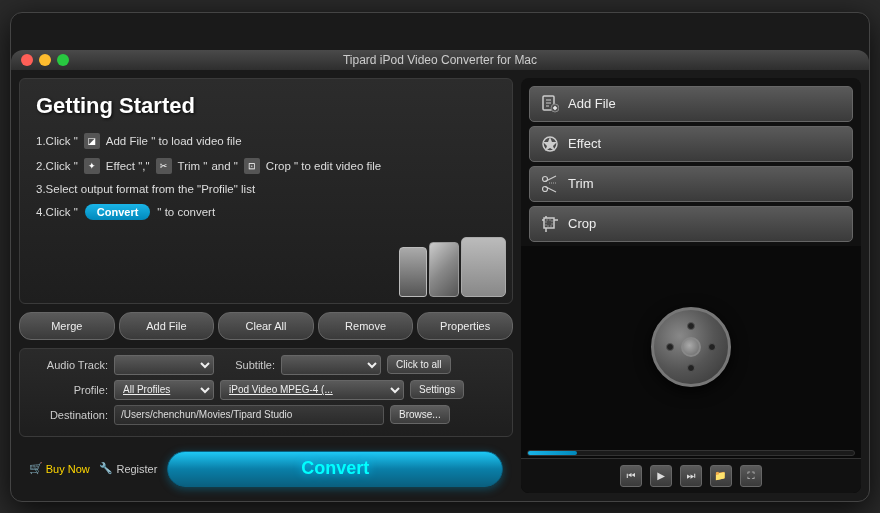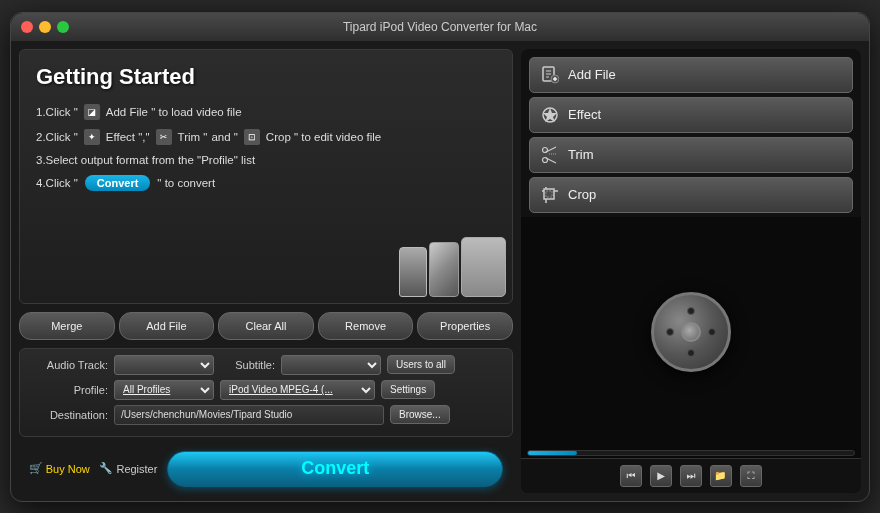--- a/index.html
+++ b/index.html
@@ -21,27 +21,28 @@
       border-radius: 12px;
       border: 1px solid #444;
       display: flex;
       flex-direction: column;
       overflow: hidden;
       box-shadow: 0 8px 32px rgba(0,0,0,0.8);
     }
 
     
     .title-bar {
-      height: 28px;
+      height: 20px;
       background: linear-gradient(to bottom, #4a4a4a, #2e2e2e);
       display: flex;
       align-items: center;
       padding: 0 10px;
       border-radius: 12px 12px 0 0;
       position: relative;
+      margin-top: 37px;
     }
     .traffic-lights {
       display: flex;
       gap: 6px;
       align-items: center;
     }
     .traffic-light {
       width: 12px;
       height: 12px;
       border-radius: 50%;
@@ -175,21 +176,21 @@
       color: #eee;
       font-size: 10px;
       padding: 2px 4px;
       width: 100px;
       height: 20px;
       cursor: pointer;
       text-decoration: underline;
     }
 
     .ctrl-select-wide {
-      width: 155px;
+      width: 184px;
     }
 
     .dest-input {
       background: linear-gradient(to bottom, #3a3a3a, #2a2a2a);
       border: 1px solid #555;
       border-radius: 3px;
       color: #ddd;
       font-size: 10px;
       padding: 2px 6px;
       width: 270px;
@@ -488,21 +489,21 @@
         <button class="toolbar-btn">Properties</button>
       </div>
 
       <div class="controls-area">
 
         <div class="controls-row">
           <span class="ctrl-label">Audio Track:</span>
           <select class="ctrl-select"></select>
           <span class="ctrl-label" style="width:55px;">Subtitle:</span>
           <select class="ctrl-select"></select>
-          <button class="apply-btn">Users to all</button>
+          <button class="apply-btn">Click to all</button>
         </div>
 
         <div class="controls-row">
           <span class="ctrl-label">Profile:</span>
           <select class="ctrl-select"><option>All Profiles</option></select>
           <select class="ctrl-select ctrl-select-wide"><option>iPod Video MPEG-4 (...</option></select>
           <button class="apply-btn">Settings</button>
         </div>
 
         <div class="controls-row">

